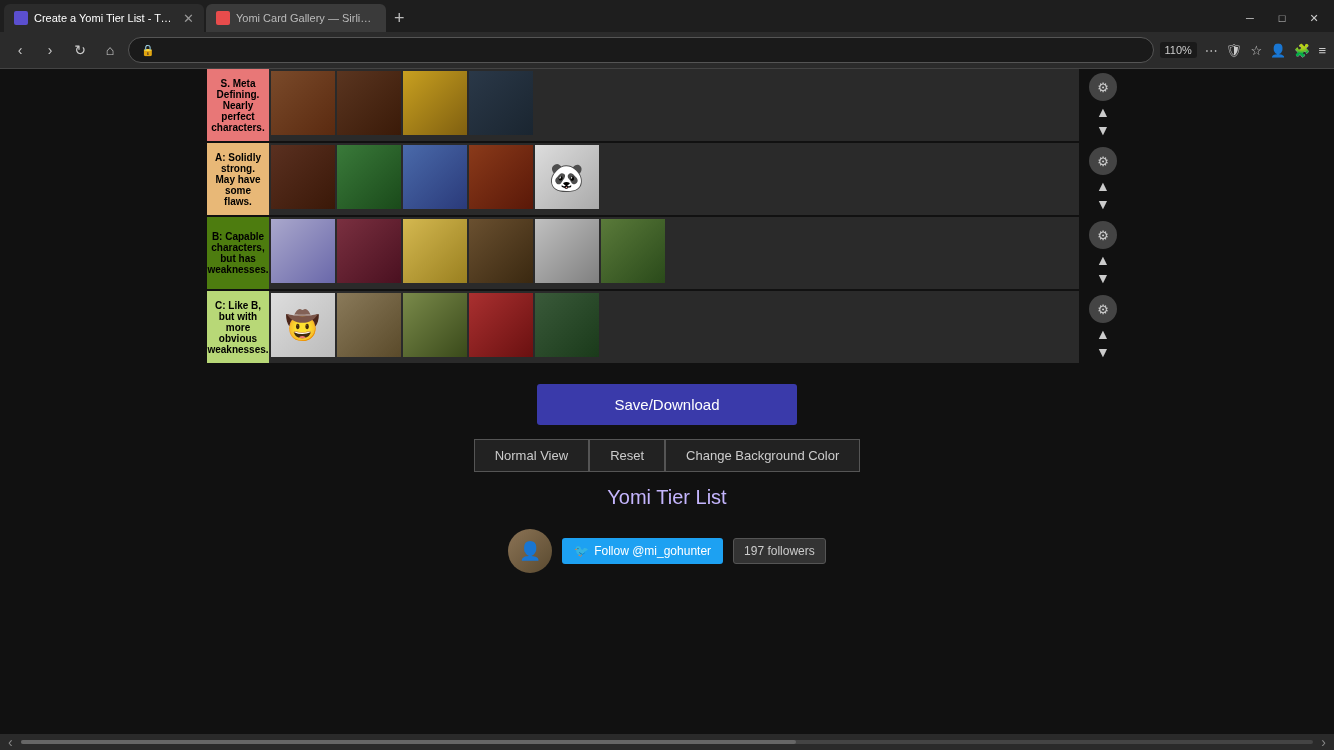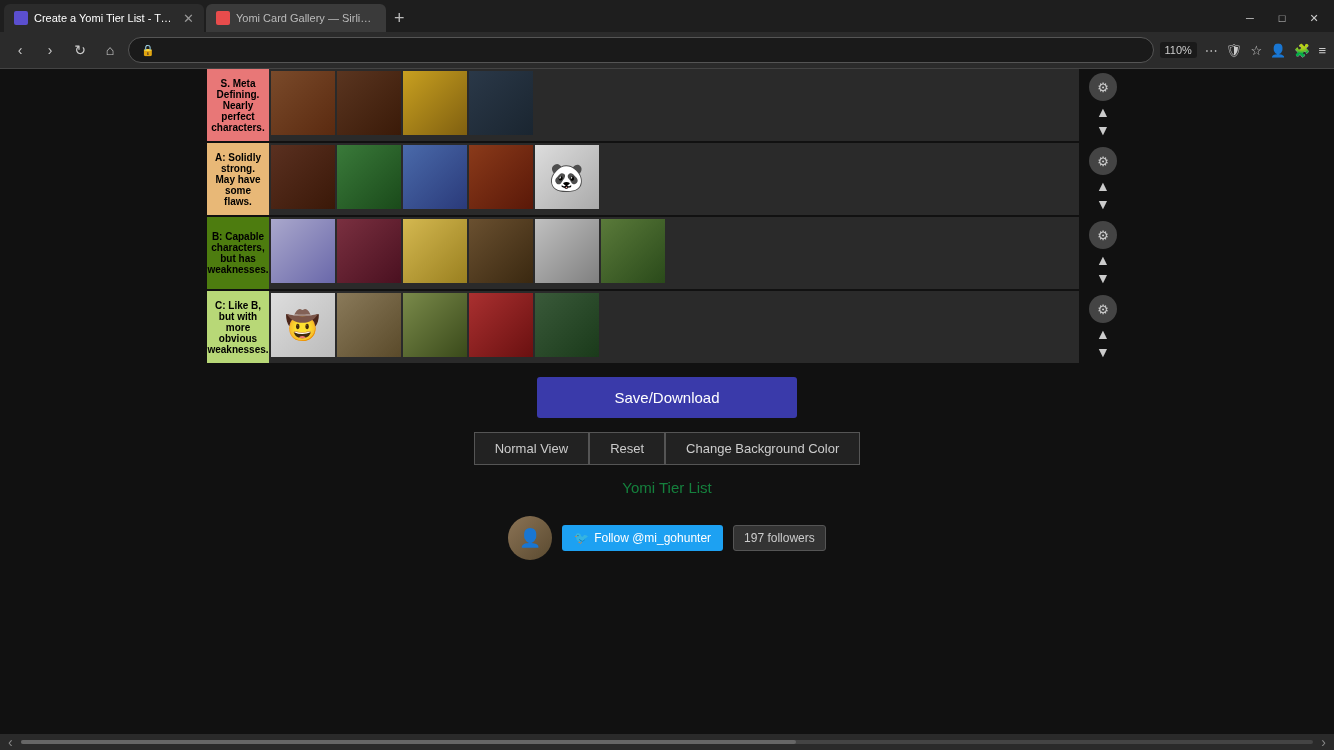--- a/index.html
+++ b/index.html
@@ -264,21 +264,21 @@
       background: none;
       border: none;
       color: #ccc;
       cursor: pointer;
       font-size: 14px;
       line-height: 1;
     }
 
     
     .bottom-controls {
-      margin-top: 12px;
+      margin-top: 19px;
       display: flex;
       flex-direction: column;
       align-items: center;
       gap: 14px;
     }
 
     .save-btn {
       background: #3a3aaa;
       color: #fff;
       border: none;
@@ -296,22 +296,22 @@
     .action-btn {
       background: #222;
       color: #ccc;
       border: 1px solid #555;
       padding: 8px 20px;
       font-size: 13px;
       cursor: pointer;
     }
 
     .tier-list-title {
-      color: #15803d;
-      font-size: 15px;
+      color: #c4b5fd;
+      font-size: 20px;
       cursor: pointer;
     }
 
     
     .page-footer {
       margin-top: 20px;
       display: flex;
       align-items: center;
       gap: 10px;
       padding: 0 20px;

